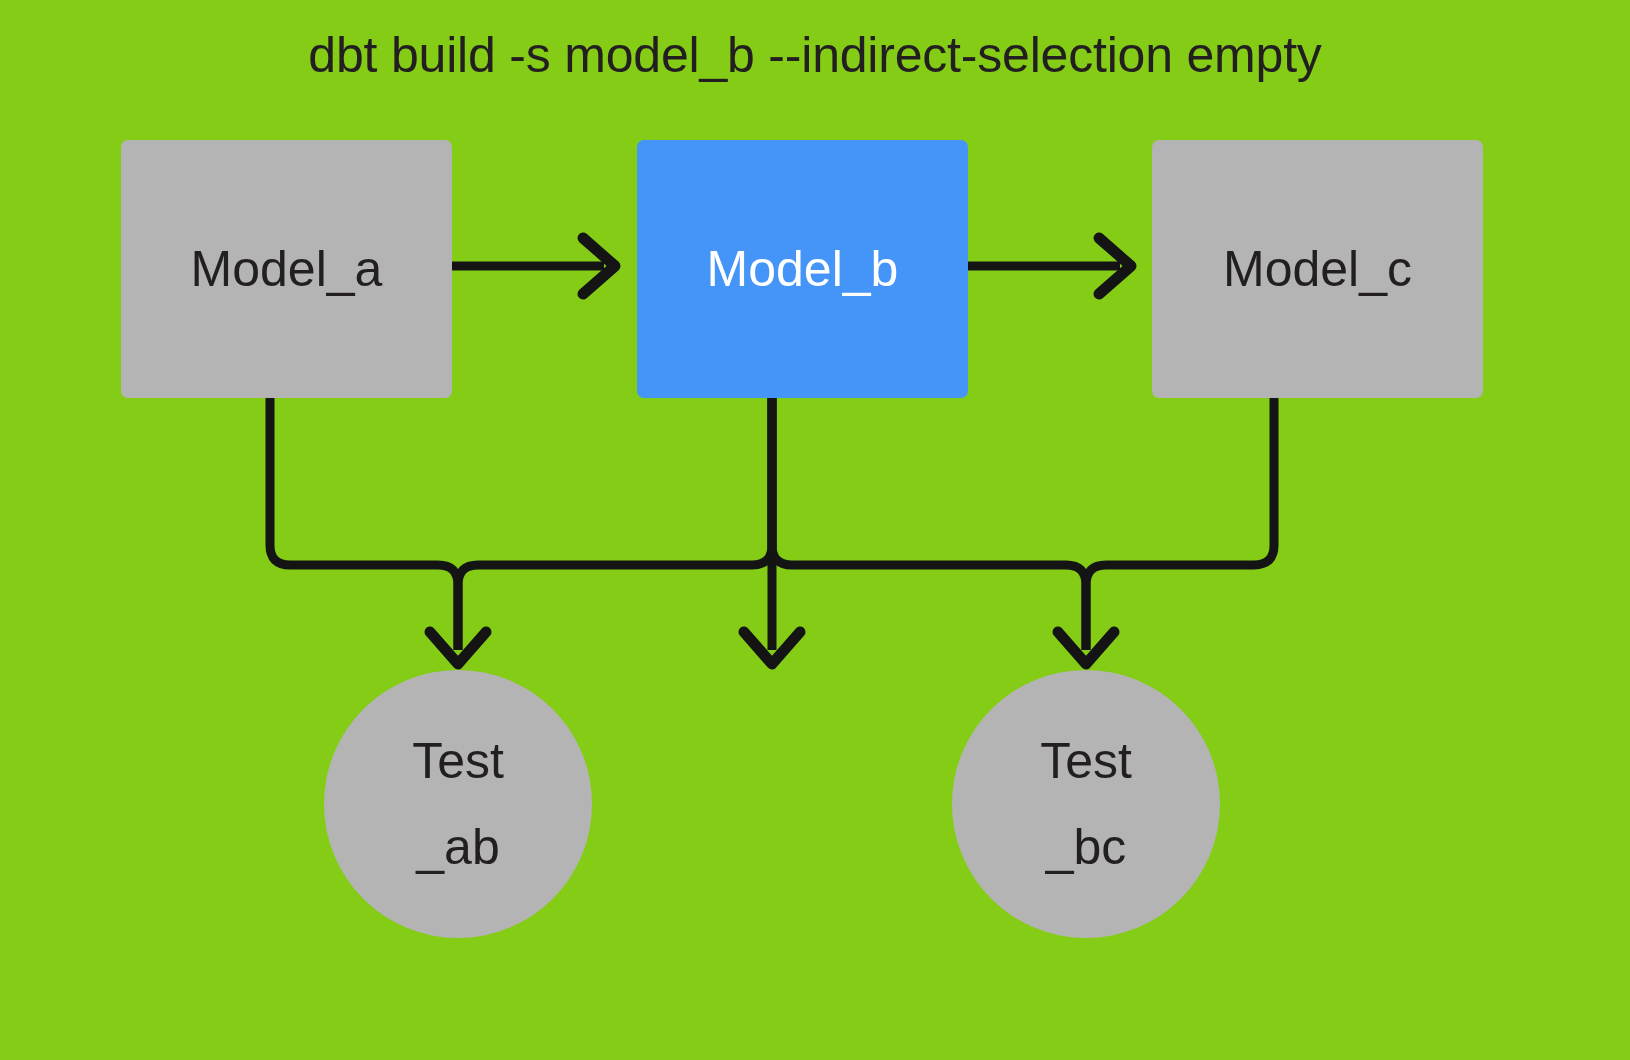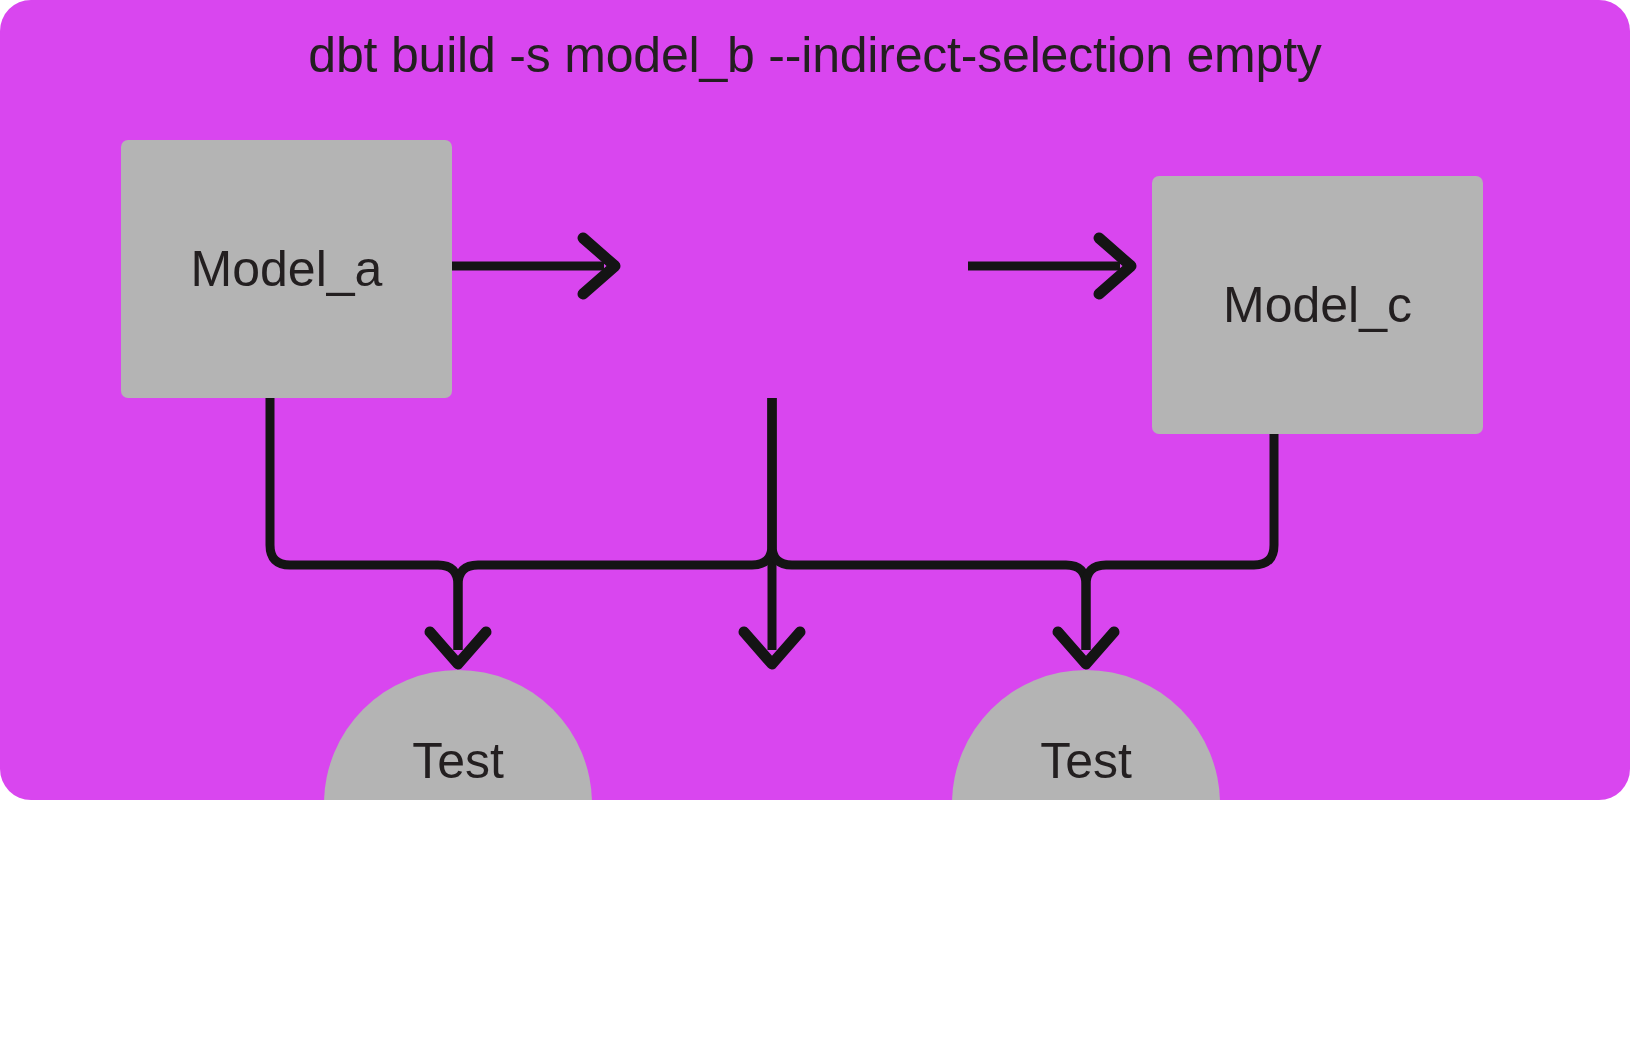--- a/index.html
+++ b/index.html
@@ -7,24 +7,23 @@
     margin: 0;
     padding: 0;
     background: #ffffff;
   }
   body {
     font-family: "Liberation Sans", sans-serif;
   }
   #canvas {
     position: relative;
     width: 1630px;
-    height: 800px;
-    background: #d946ef;
+    height: 1060px;
+    background: #84cc16;
     overflow: hidden;
-    border-radius: 31px;
   }
   #edges {
     position: absolute;
     left: 0;
     top: 0;
     width: 1630px;
     height: 1060px;
     pointer-events: none;
   }
   .diagram-title {
@@ -97,22 +96,25 @@
       <polyline points="430,632 458,664 486,632" stroke-width="11" stroke-linecap="round"></polyline>
       <polyline points="744,632 772,664 800,632" stroke-width="11" stroke-linecap="round"></polyline>
       <polyline points="1058,632 1086,664 1114,632" stroke-width="11" stroke-linecap="round"></polyline>
     </g>
   </svg>
 
   <div class="node-box" id="node-model_a" style="left:121px; top:140px; width:331px; height:258px; background:#b4b4b4;">
     <span class="node-label" style="color:#231f20;">Model_a</span>
   </div>
 
+  <div class="node-box" id="node-model_b" style="left:637px; top:140px; width:331px; height:258px; background:#4495f7;">
+    <span class="node-label" style="color:#ffffff;">Model_b</span>
+  </div>
 
-  <div class="node-box" id="node-model_c" style="left:1152px; top:140px; width:331px; height:258px; background:#b4b4b4;margin-top:36px;">
+  <div class="node-box" id="node-model_c" style="left:1152px; top:140px; width:331px; height:258px; background:#b4b4b4;">
     <span class="node-label" style="color:#231f20;">Model_c</span>
   </div>
 
   <div class="node-circle" id="node-test_ab" style="left:324px; top:670px; width:268px; height:268px; background:#b4b4b4;">
     <span class="node-label">Test
 _ab</span>
   </div>
 
 
   <div class="node-circle" id="node-test_bc" style="left:952px; top:670px; width:268px; height:268px; background:#b4b4b4;">

